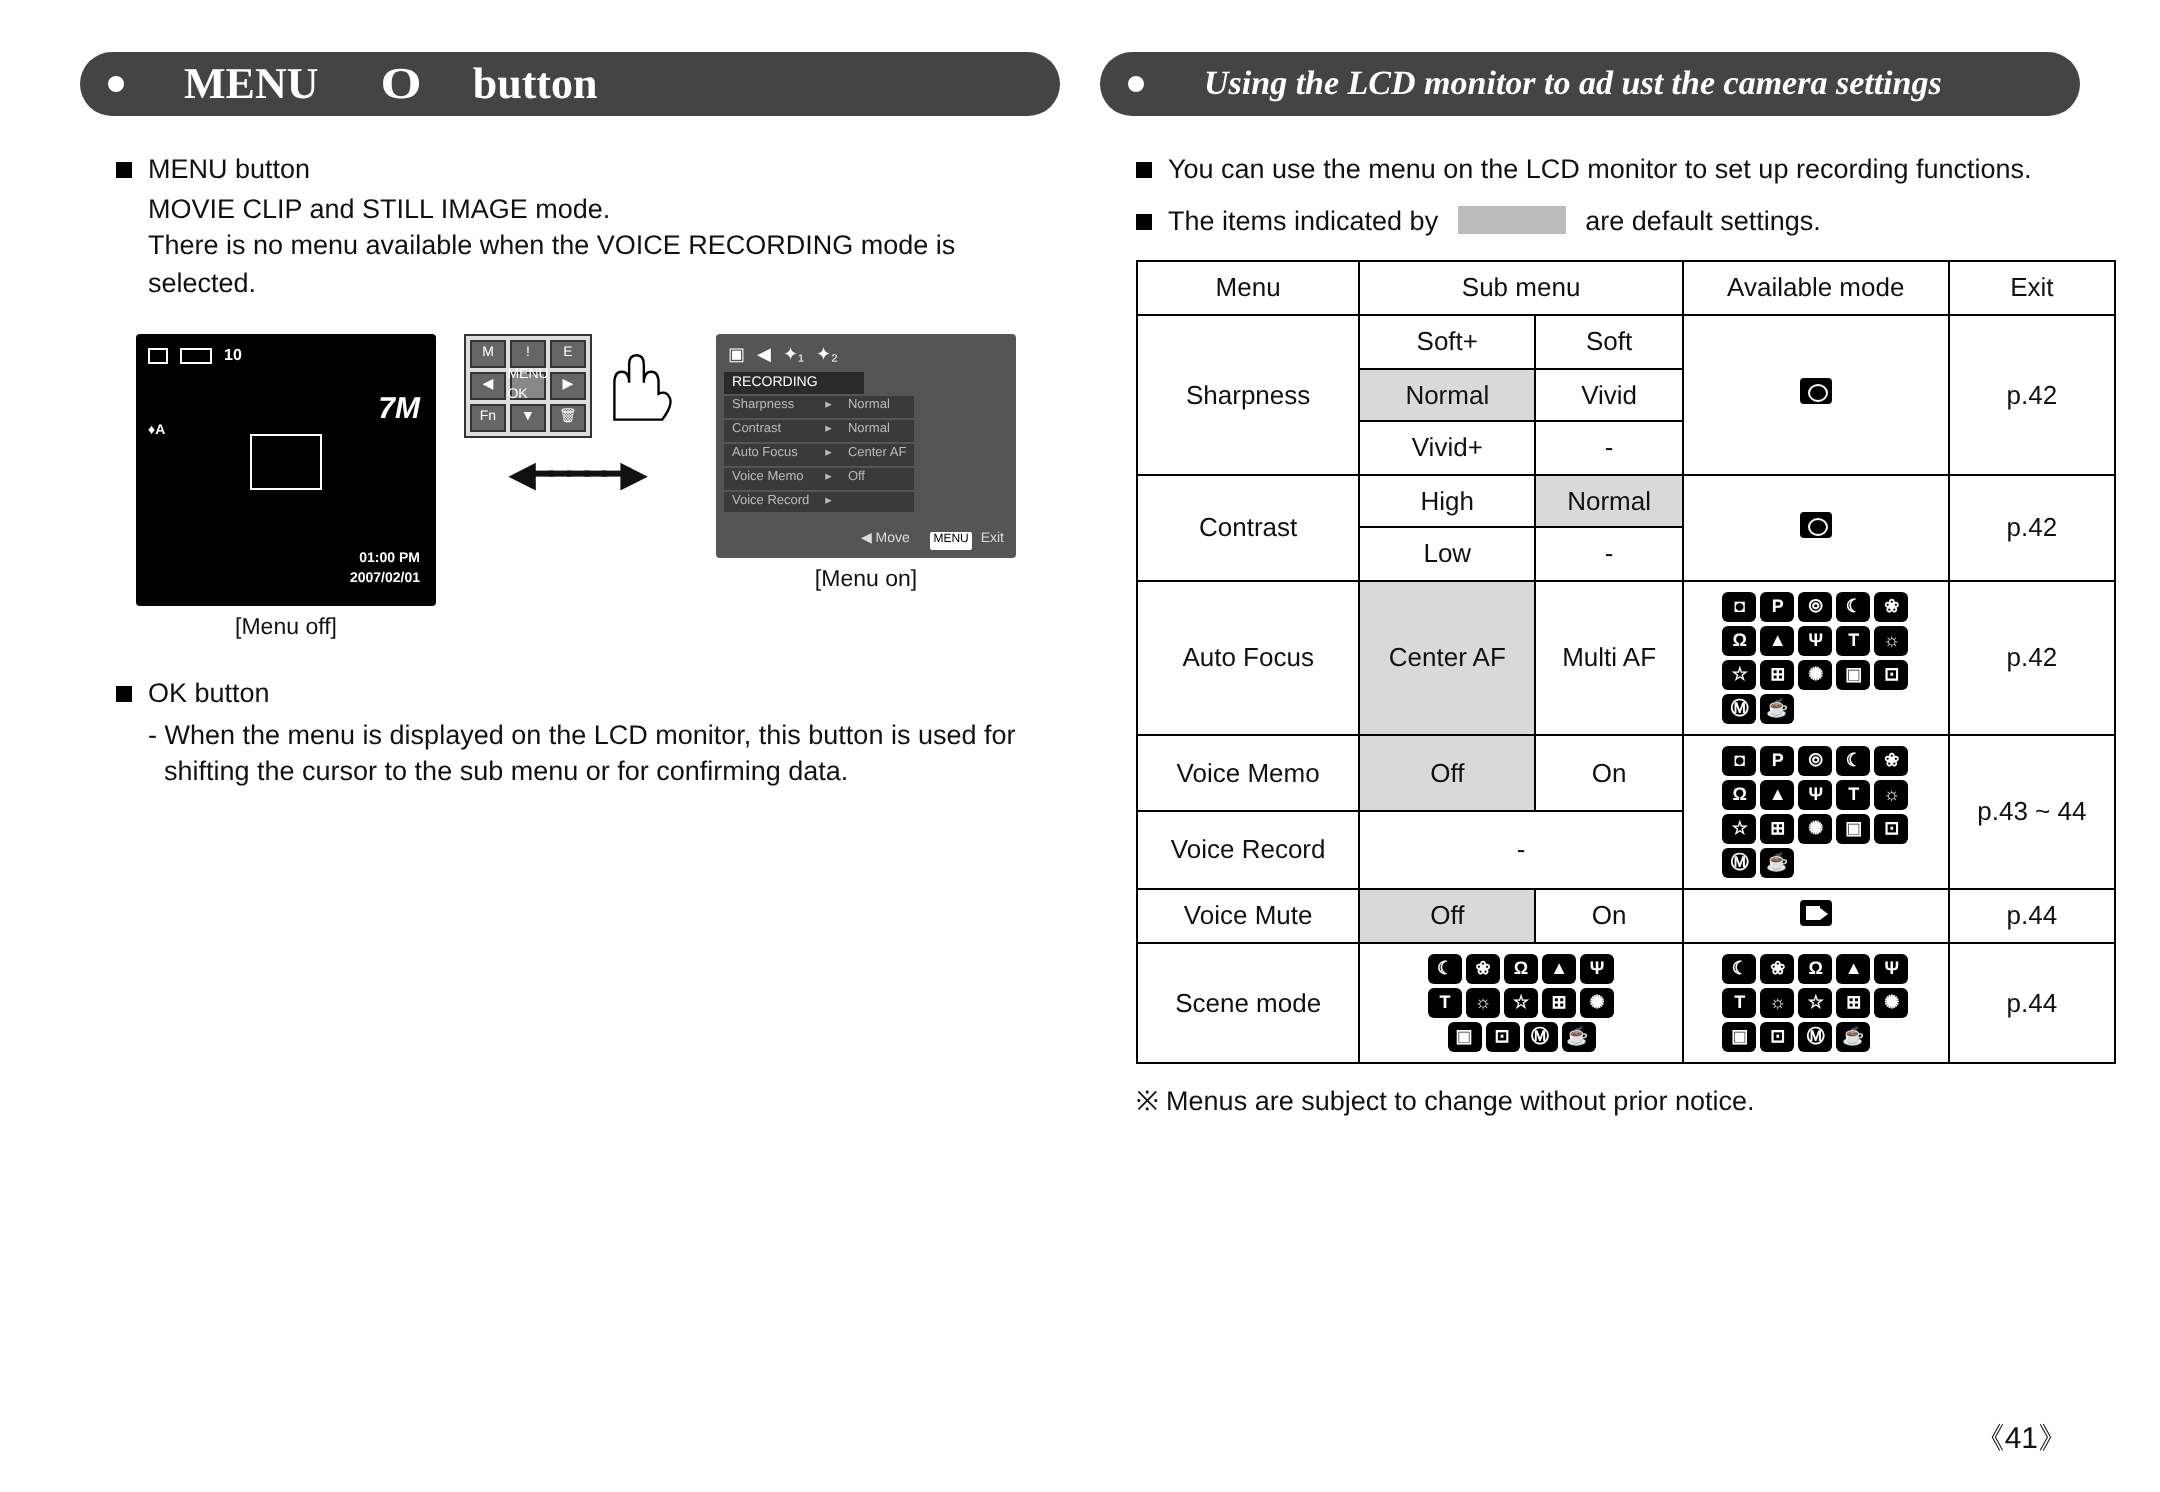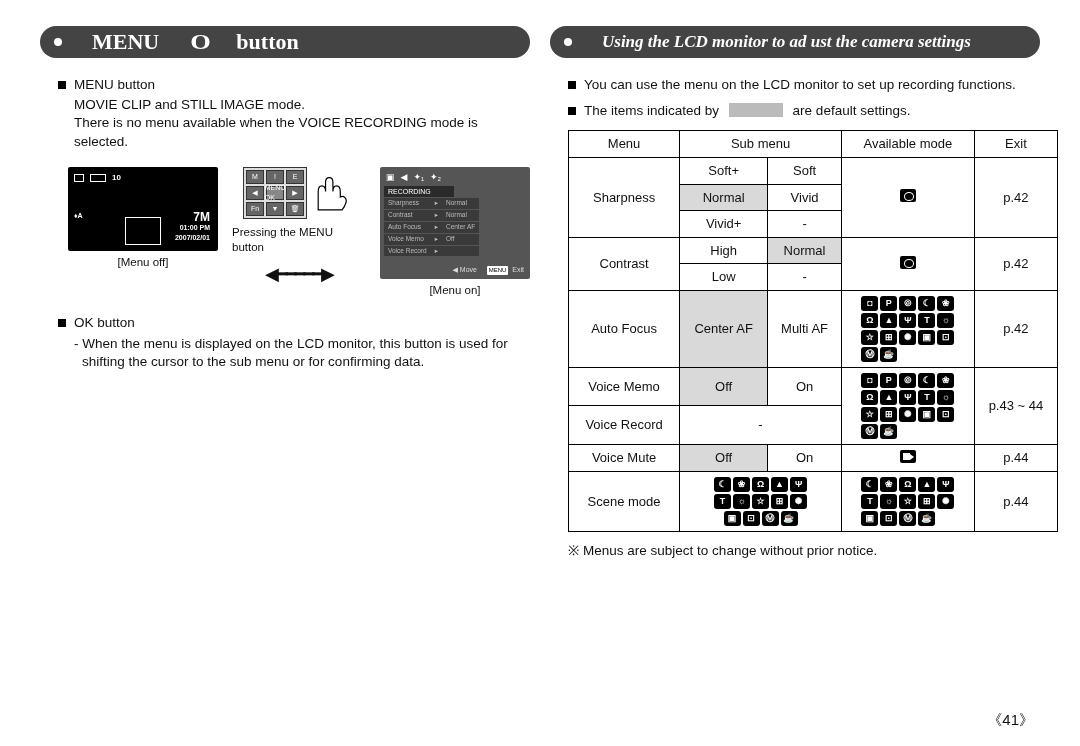--- a/index.html
+++ b/index.html
@@ -40,24 +40,24 @@
   .para { margin-left: 34px; }
   .dash { margin-left: 34px; text-indent: -8px; padding-left: 8px; }
   .swatch {
     display: inline-block; width: 54px; height: 14px;
     background: #bbb; vertical-align: -2px; margin: 0 6px;
   }
   .footnote { margin: 10px 0 0 18px; }
   .pagenum { position: absolute; right: 46px; bottom: 16px; font-size: 15px; }
   
   .illus-row { display:flex; align-items:flex-start; justify-content:flex-start; gap:14px; margin:16px 0 16px 28px; }
-  .lcd { width: 150px; height: 84px; background:#000; border-radius:2px; color:#fff; font-size:8px; position:relative; padding:6px; }
+  .lcd { width: 150px; height: 136px; background:#000; border-radius:2px; color:#fff; font-size:8px; position:relative; padding:6px; }
   .lcd .topicons { display:flex; gap:6px; align-items:center; }
   .lcd .ico { width:10px; height:8px; border:1px solid #fff; }
-  .lcd .seven { position:absolute; top:42px; right:8px; font-size:12px; font-weight:bold; }
+  .lcd .seven { position:absolute; top:28px; right:8px; font-size:15px; font-weight:bold; font-style:italic; }
   .lcd .focus { position:absolute; top:50px; left:50%; transform:translateX(-50%); width:36px; height:28px; border:1px solid #fff; }
   .lcd .time { position:absolute; bottom:18px; right:8px; font-size:7px; font-weight:bold; }
   .lcd .date { position:absolute; bottom:8px; right:8px; font-size:7px; font-weight:bold; }
   .lcd .auto { position:absolute; top:44px; left:6px; font-size:7px; font-weight:bold; }
   .center-ill { display:flex; flex-direction:column; align-items:center; gap:6px; }
   .hand-box { display:flex; align-items:flex-end; gap:2px; }
   .mini-grid { display:grid; grid-template-columns:repeat(3,18px); grid-auto-rows:14px; gap:2px; border:1px solid #333; padding:2px; background:#ddd; }
   .mini-grid div { background:#666; border:1px solid #333; font-size:7px; color:#fff; display:flex; align-items:center; justify-content:center; }
   .hand-svg { width:46px; height:46px; }
   .press-label { font-size: 11.5px; }
@@ -161,21 +161,20 @@
               <div style="background:#888">MENU<br>OK</div>
               <div>▶</div>
             <div>Fn</div>
               <div>▼</div>
               <div>🗑</div>
           </div>
           <svg class="hand-svg" viewBox="0 0 50 50">
             <path d="M10 40 L10 20 Q10 14 14 14 Q18 14 18 20 L18 10 Q18 5 22 5 Q26 5 26 10 L26 20 Q26 14 30 14 Q34 14 34 20 L34 26 Q38 24 40 28 Q42 32 36 40 Z" fill="none" stroke="#000" stroke-width="1.3"></path>
           </svg>
         </div>
-        <div class="press-label">Pressing the MENU button</div>
         <div class="arrow-lr">◀━━━━━▶</div>
       </div>
 
       <div>
         <div class="lcd2">
           <div class="topbar">
             <span>▣</span>
             <span>◀</span>
             <span>✦₁</span>
               <span>✦₂</span>

